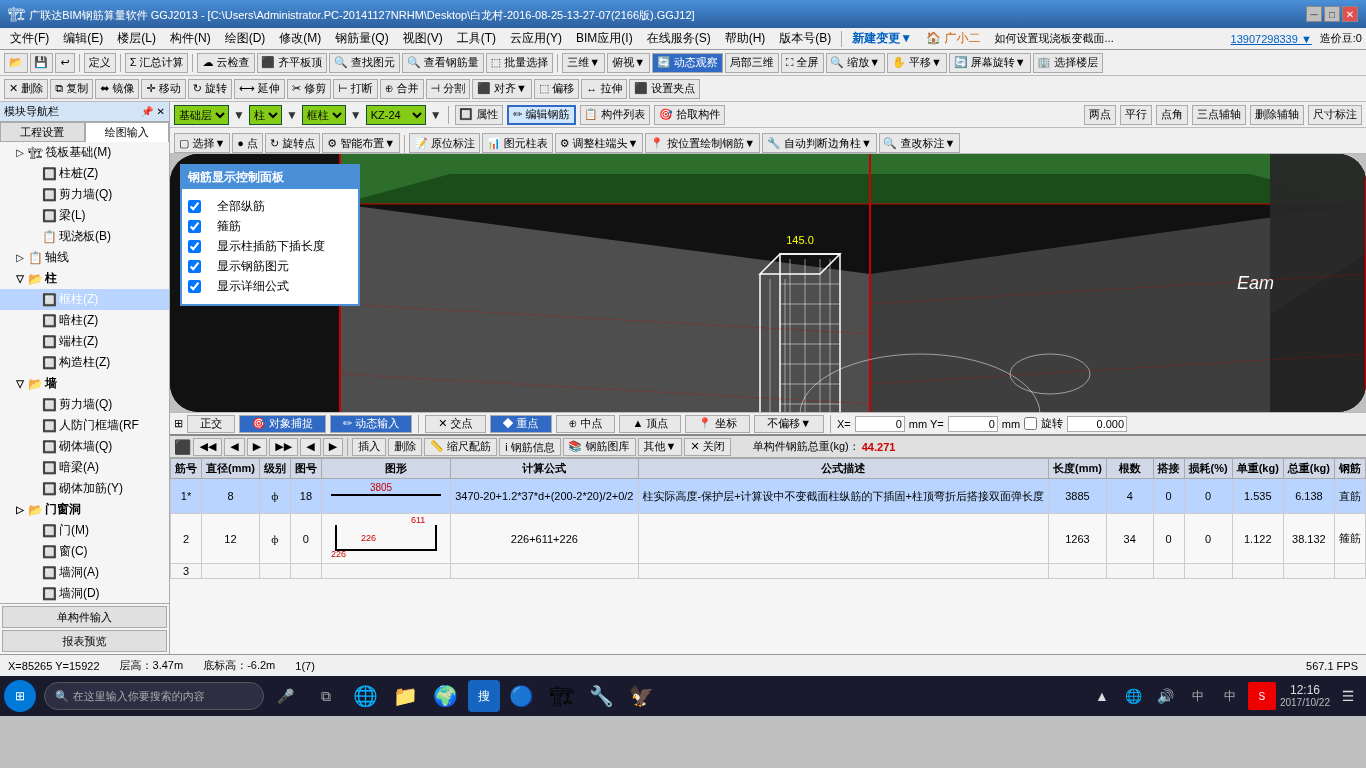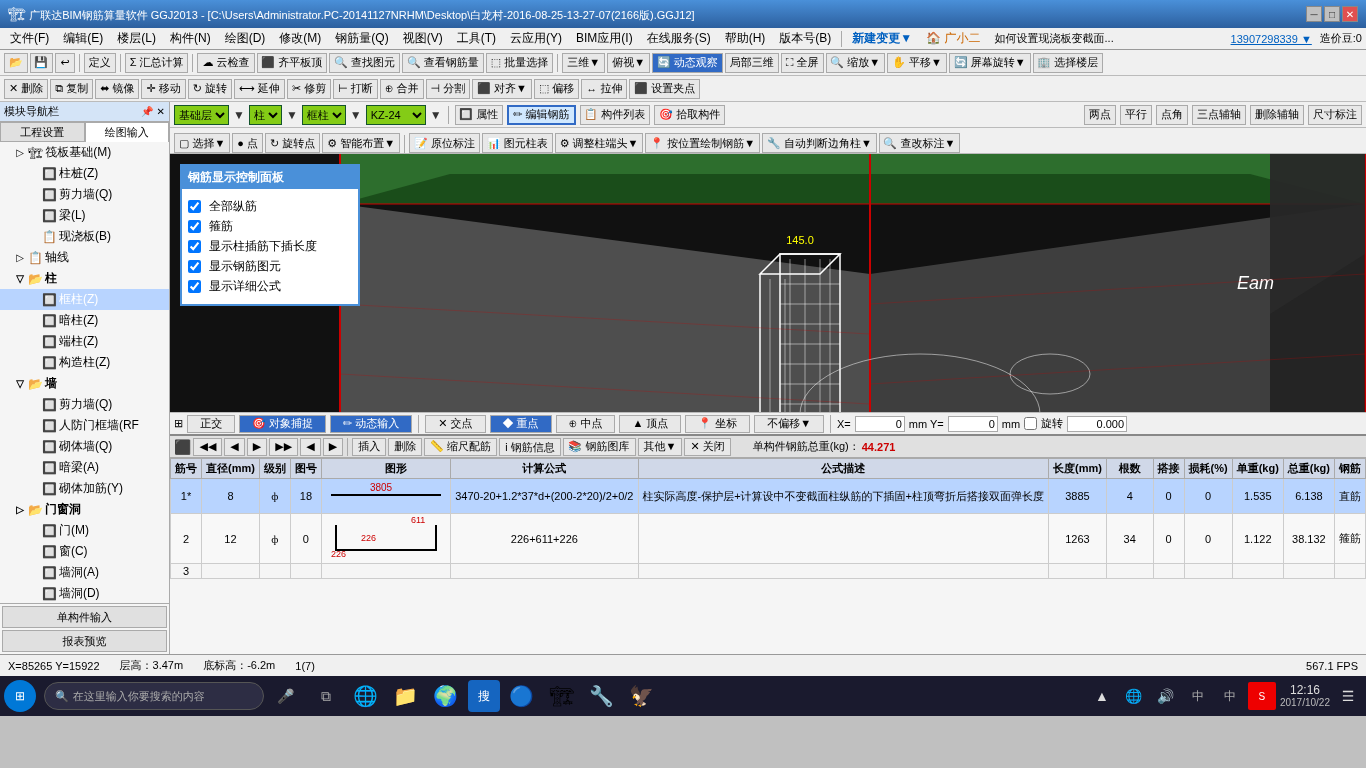--- a/index.html
+++ b/index.html
@@ -37,27 +37,27 @@
     .tree-expand { width: 12px; display: inline-block; text-align: center; font-size: 10px; }
     .tree-indent1 { padding-left: 14px; }
     .tree-indent2 { padding-left: 28px; }
     .tree-category { font-weight: bold; color: #000; }
 
     
     #sidebar-bottom { border-top: 1px solid #aaa; }
     .sidebar-bottom-btn { height: 22px; background: #e0e0e0; border: 1px solid #aaa; margin: 2px; font-size: 11px; display: flex; align-items: center; justify-content: center; cursor: pointer; }
 
     
-    #viewport-area { flex: 1; display: flex; flex-direction: column; background: #000; position: relative; overflow: hidden; }
+    #viewport-area { flex: 1; display: flex; flex-direction: column; background: #000; position: relative; overflow: hidden; border-radius: 28px; }
 
     
     #steel-panel { position: absolute; left: 10px; top: 10px; width: 180px; background: white; border: 2px solid #4a90d9; z-index: 10; }
     #steel-panel-title { background: #4a90d9; color: white; padding: 3px 6px; font-size: 12px; font-weight: bold; }
     #steel-panel-body { padding: 6px; }
-    .steel-check { display: flex; align-items: center; gap: 8px; margin: 3px 0; font-size: 12px; }
+    .steel-check { display: flex; align-items: center; gap: 16px; margin: 3px 0; font-size: 12px; }
     .steel-check input { cursor: pointer; }
 
     
     #coord-bar { height: 22px; background: #f0f0f0; border-top: 1px solid #bbb; display: flex; align-items: center; padding: 0 4px; gap: 4px; font-size: 11px; }
     .coord-btn { height: 18px; padding: 0 12px; border: 1px solid #aaa; background: #e8e8e8; cursor: pointer; font-size: 11px; }
     .coord-btn.active { background: #316ac5; color: white; }
     .coord-input { width: 50px; height: 16px; border: 1px solid #aaa; padding: 0 2px; font-size: 11px; text-align: right; }
     .coord-label { font-size: 11px; }
 
     

